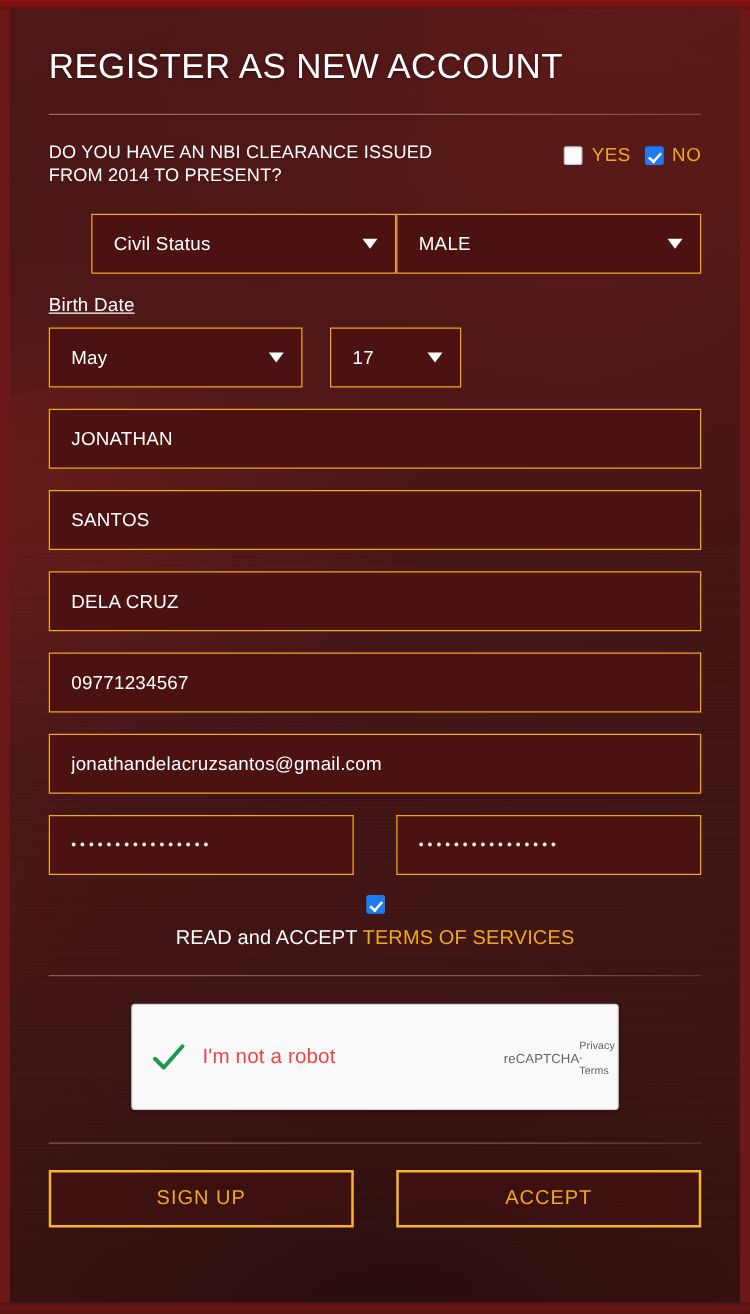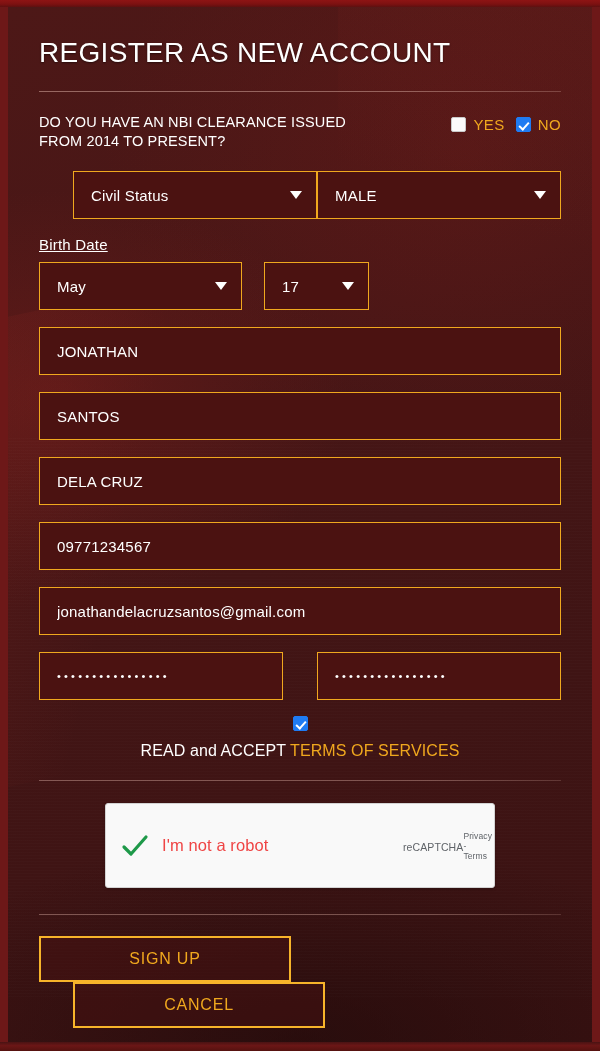--- a/index.html
+++ b/index.html
@@ -277,21 +277,21 @@
     letter-spacing: 0.1px;
   }
 
   .rule3 {
     height: 1px;
     margin-top: 26px;
     background: linear-gradient(to right, rgba(214,170,160,0.45) 0%, rgba(214,170,160,0.42) 75%, rgba(214,170,160,0.22) 100%);
   }
 
   
-  .actions { display: flex; margin-top: 21px; flex-direction: column; }
+  .actions { display: flex; margin-top: 21px; }
   .btn {
     box-sizing: border-box;
     width: 252px;
     height: 46px;
     border: 2px solid #f7b42a;
     background: rgba(74,18,17,0.45);
     color: #f0a81e;
     font-size: 16px;
     letter-spacing: 0.8px;
     display: flex;
@@ -415,18 +415,18 @@
             <div class="rc-name">reCAPTCHA</div>
             <div class="rc-legal">Privacy - Terms</div>
           </div>
         </div>
       </div>
 
       <div class="rule3"></div>
 
       <div class="actions">
         <div class="btn">SIGN UP</div>
-        <div class="btn">CANCEL</div>
+        <div class="btn">ACCEPT</div>
       </div>
 
     </div>
   </div>
 </div>
 
 </body></html>

